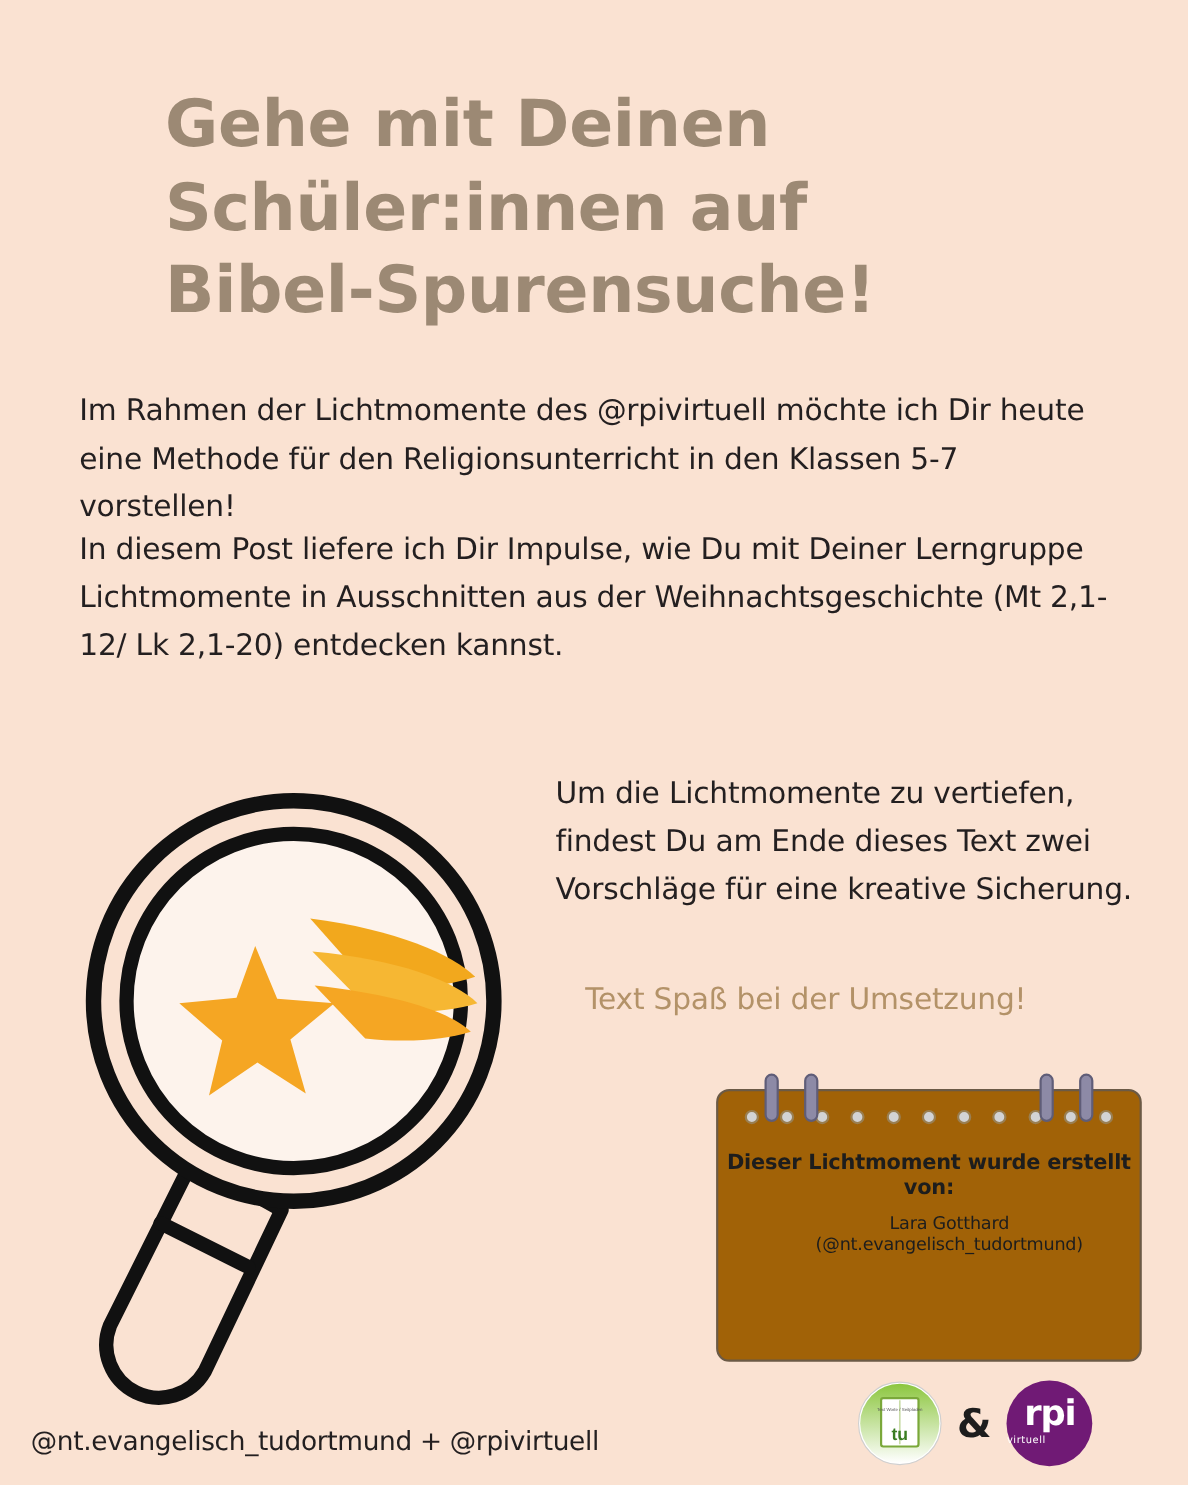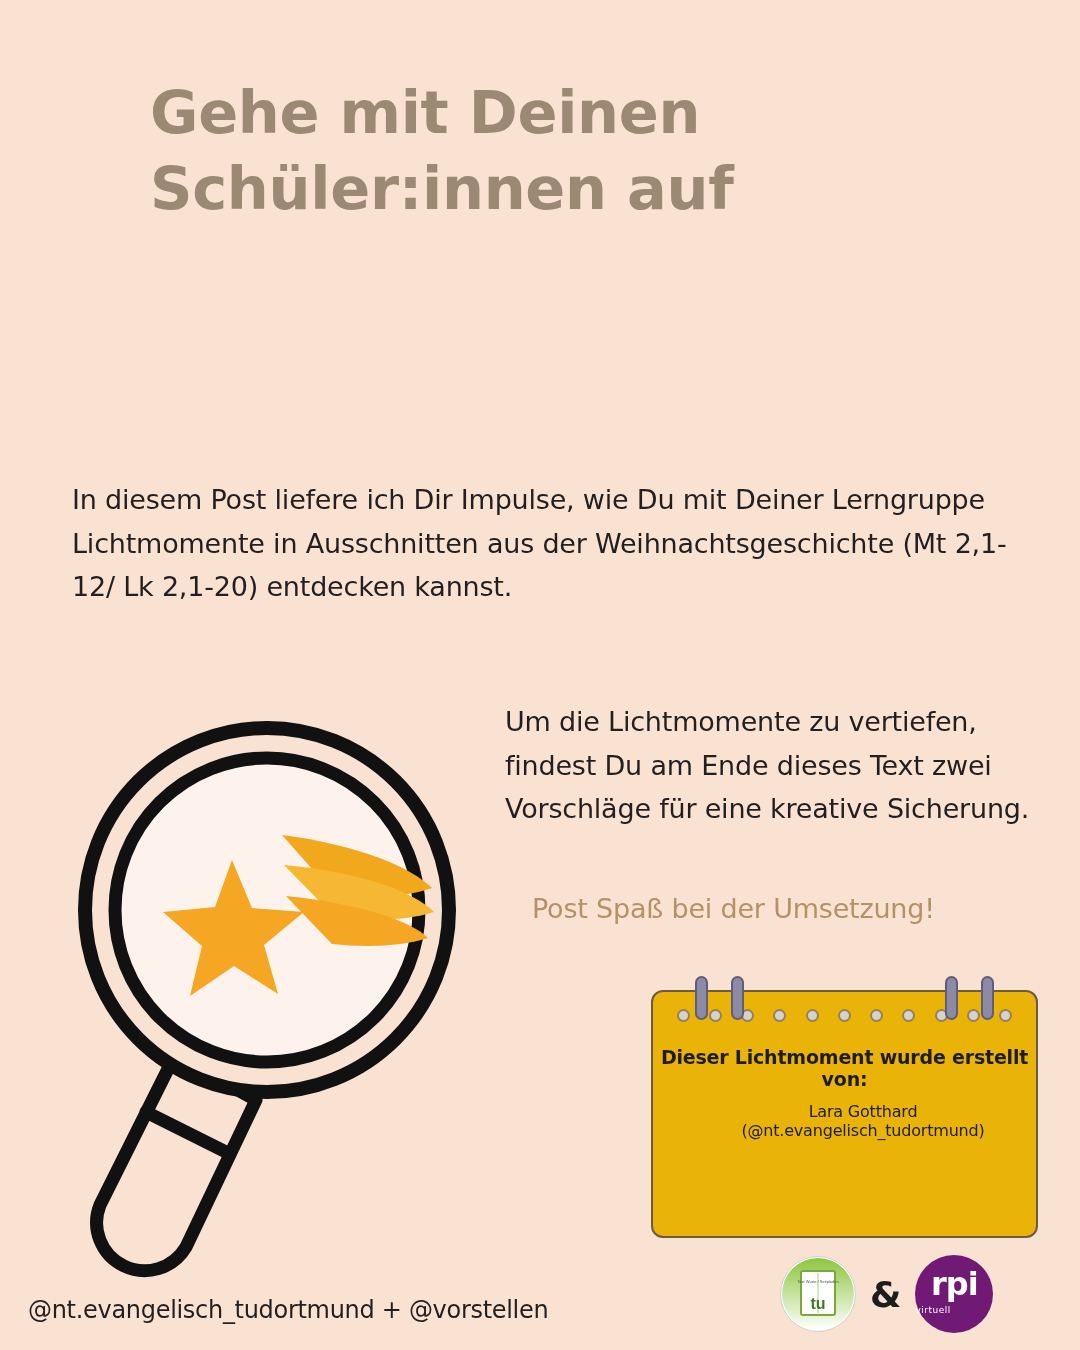--- a/index.html
+++ b/index.html
@@ -78,21 +78,21 @@
     height: 650px;
   }
 
   
   .note {
     position: absolute;
     left: 651px;
     top: 990px;
     width: 387px;
     height: 248px;
-    background: #eab308;
+    background: #a16207;
     border: 2px solid #6b5a46;
     border-radius: 12px;
     box-sizing: border-box;
   }
   .note-holes {
     position: absolute;
     left: 0;
     top: 14px;
     width: 100%;
     height: 18px;
@@ -216,25 +216,27 @@
     letter-spacing: 0.5px;
   }
 </style>
 </head>
 <body>
 
 <div class="page">
 
   <div class="headline">
     <span>Gehe mit Deinen Schüler:innen auf</span>
+    <span class="l2">Bibel-Spurensuche!</span>
   </div>
 
+  <div class="para para-1">Im Rahmen der Lichtmomente des @rpivirtuell möchte ich Dir heute eine Methode für den Religionsunterricht in den Klassen 5-7 vorstellen!</div>
   <div class="para para-2">In diesem Post liefere ich Dir Impulse, wie Du mit Deiner Lerngruppe Lichtmomente in Ausschnitten aus der Weihnachtsgeschichte (Mt 2,1-12/ Lk 2,1-20) entdecken kannst.</div>
   <div class="para-right">Um die Lichtmomente zu vertiefen, findest Du am Ende dieses Text zwei Vorschläge für eine kreative Sicherung.</div>
-  <div class="fun-line">Post Spaß bei der Umsetzung!</div>
+  <div class="fun-line">Text Spaß bei der Umsetzung!</div>
 
   <div class="magnifier">
     <svg viewBox="0 0 420 650" width="420" height="650" aria-hidden="true">
 
       <g fill="none" stroke="#111111" stroke-width="13" stroke-linecap="round" stroke-linejoin="round">
         <path d="M115 395 L40 545 a48 48 0 0 0 86 42 L196 440 Z"></path>
         <line x1="86" y1="452" x2="166" y2="492"></line>
       </g>
 
       <circle cx="207" cy="250" r="182" fill="#fae2d2" stroke="#111111" stroke-width="14"></circle>
@@ -264,21 +266,21 @@
       <span class="hole"></span>
     </div>
     <span class="ring r1"></span>
     <span class="ring r2"></span>
     <span class="ring r3"></span>
     <span class="ring r4"></span>
     <div class="note-title">Dieser Lichtmoment wurde erstellt von:</div>
     <div class="note-author">Lara Gotthard (@nt.evangelisch_tudortmund)</div>
   </div>
 
-  <div class="footer-handle">@nt.evangelisch_tudortmund + @vorstellen</div>
+  <div class="footer-handle">@nt.evangelisch_tudortmund + @rpivirtuell</div>
 
   <div class="logos">
     <div class="logo-tu">
       <svg viewBox="0 0 74 74" width="74" height="74" aria-hidden="true">
         <defs>
           <linearGradient id="tuGrad" x1="0" y1="0" x2="0" y2="1">
             <stop offset="0%" stop-color="#8cc63f"></stop>
             <stop offset="100%" stop-color="#ffffff"></stop>
           </linearGradient>
         </defs>

